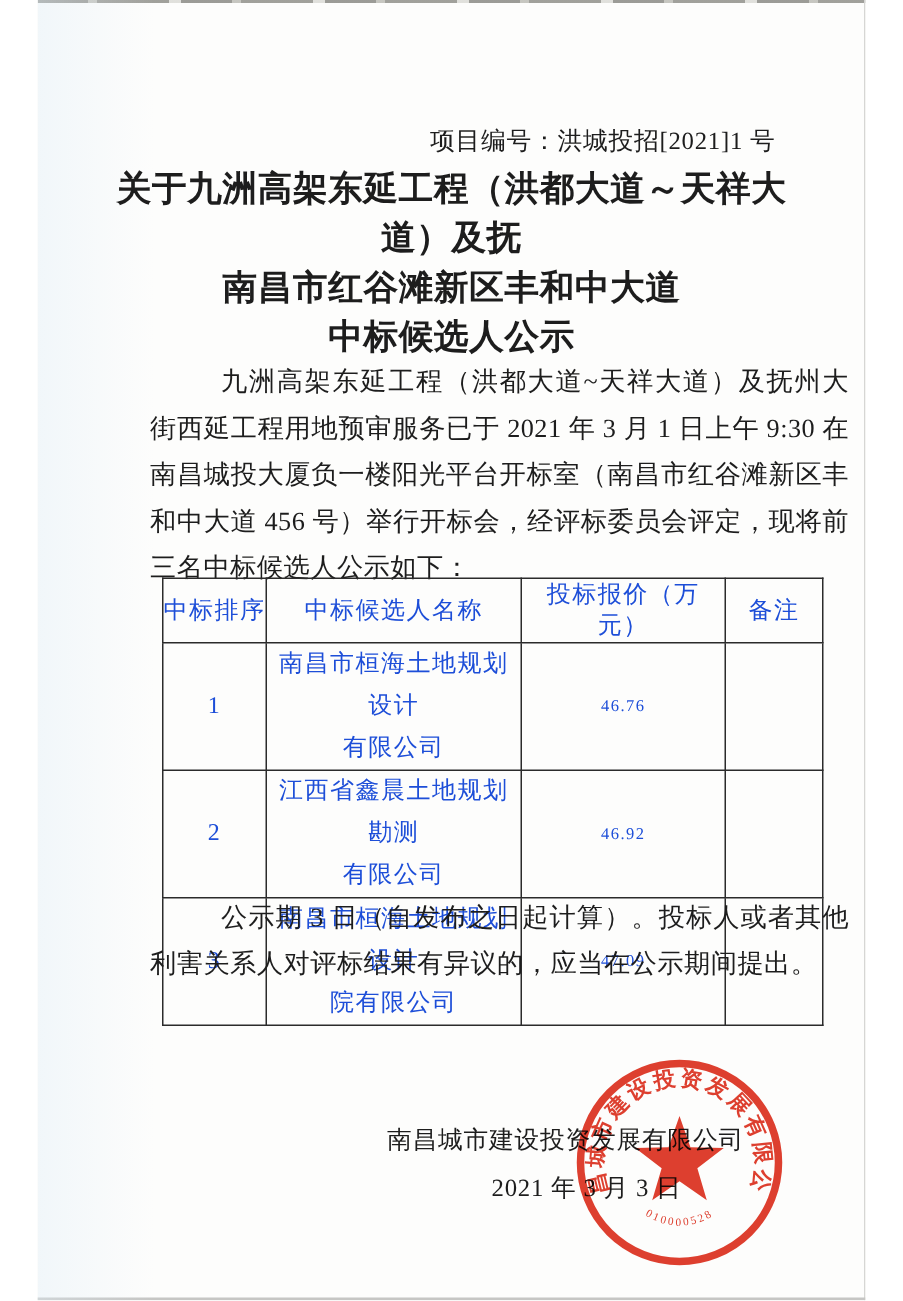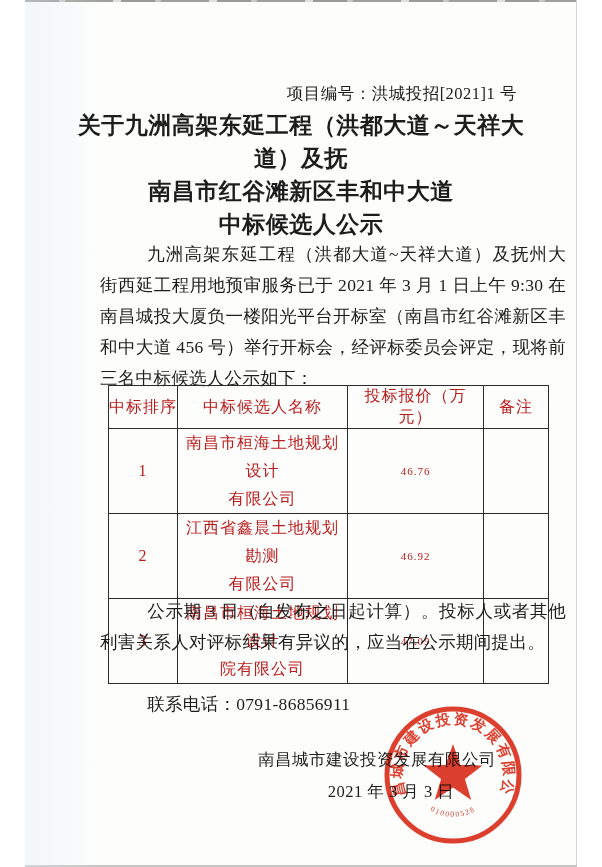--- a/index.html
+++ b/index.html
@@ -52,21 +52,21 @@
   }
   .indent { text-indent: 2.7em; }
   .intro  { top: 239px; }
   .notice { top: 596px; }
   .sup-line     { top: 658px; white-space: nowrap; }
   .contact-line { top: 689px; white-space: nowrap; }
 
   table.bid {
     position: absolute; top: 385px; left: 83px; width: 440px;
     border-collapse: collapse; table-layout: fixed;
-    font-size: 16px; color: #b91c1c;
+    font-size: 16px; color: #1d4ed8;
   }
   table.bid th, table.bid td {
     border: 1px solid #2b2b2b;
     font-weight: normal; text-align: center; vertical-align: middle;
     padding: 0; letter-spacing: 1px;
   }
   table.bid thead tr { height: 27px; }
   table.bid tbody tr { height: 58.7px; }
   td.name-cell .nl { display: block; line-height: 28px; }
   td.price-cell { font-size: 11px; }
@@ -151,21 +151,20 @@
         </td>
         <td class="price-cell">47.09</td>
         <td class="remark-cell"></td>
       </tr>
     </tbody>
   </table>
 
   <p class="para indent notice">公示期 3 日（自发布之日起计算）。投标人或者其他利害关系人对评标结果有异议的，应当在公示期间提出。</p>
 
 
-  <p class="para indent contact-line">联系电话：0791-86856911</p>
 
   <div class="signature">
     <div class="sig-company">南昌城市建设投资发展有限公司</div>
     <div class="sig-date">2021 年 3 月 3 日</div>
   </div>
 
   <svg class="seal" viewBox="0 0 150 150">
     <defs>
       <path id="arcTop" d="M 27.1,92.4 A 51,51 0 1 1 122.9,92.4" fill="none"></path>
       <path id="arcBottom" d="M 50.9,109.4 A 42,42 0 0 0 99.1,109.4" fill="none"></path>

